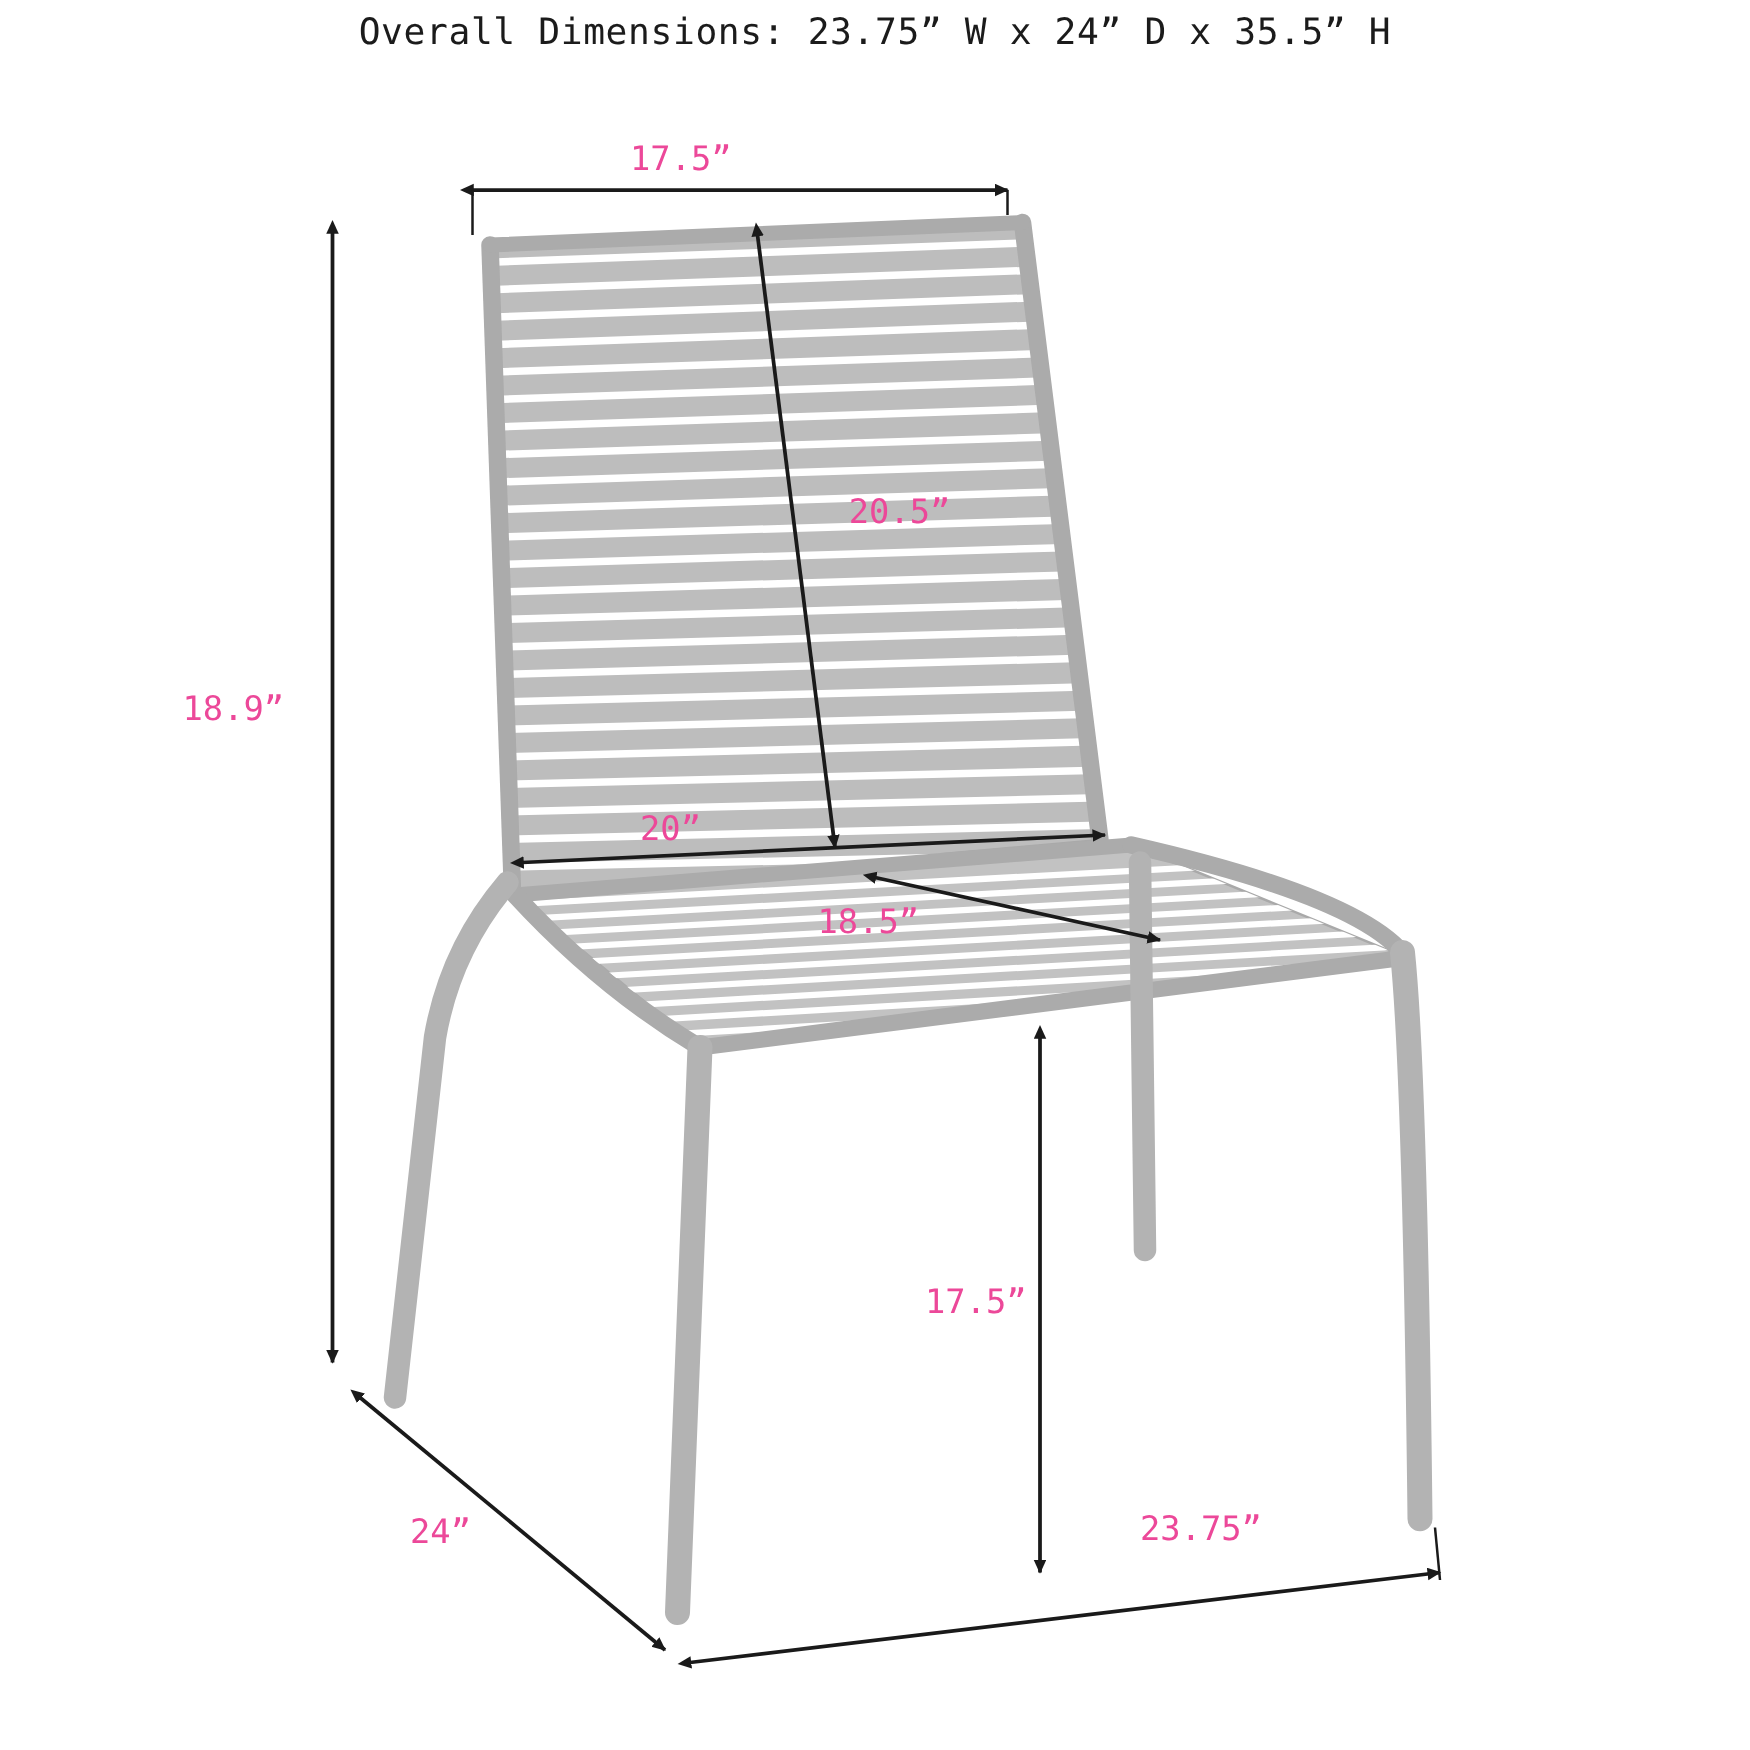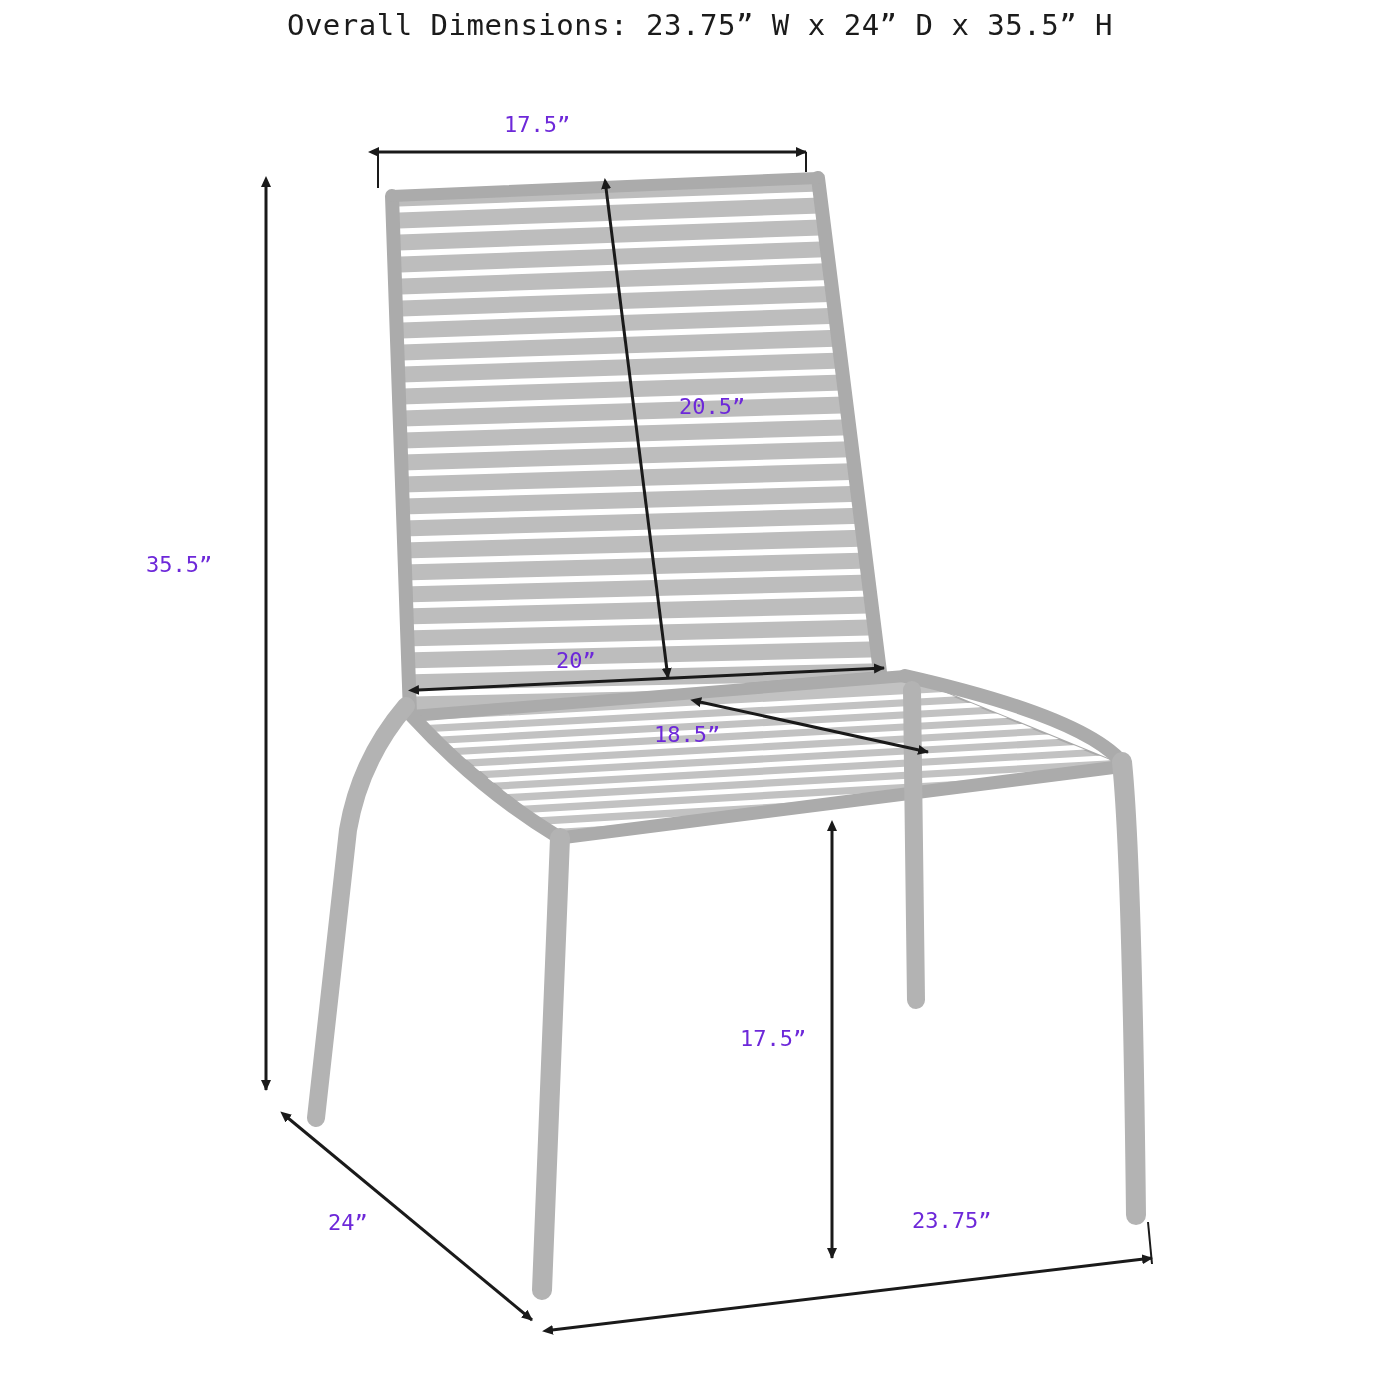--- a/index.html
+++ b/index.html
@@ -29,22 +29,22 @@
     white-space: nowrap;
   }
   svg#diagram {
     position: absolute;
     top: 0;
     left: 0;
   }
   .dimlabel {
     position: absolute;
     font-family: "DejaVu Sans Mono", monospace;
-    font-size: 22px;
-    color: #6d28d9;
+    font-size: 27px;
+    color: #ec4899;
     white-space: nowrap;
   }
 </style>
 </head>
 <body>
 
 <div id="page">
 
   <div id="title">Overall Dimensions: 23.75” W x 24” D x 35.5” H</div>
 
@@ -143,25 +143,25 @@
 
       <line x1="288" y1="1118" x2="532" y2="1320" marker-start="url(#arrow-start)" marker-end="url(#arrow-end)"></line>
 
       <line x1="552" y1="1330" x2="1152" y2="1258" marker-start="url(#arrow-start)" marker-end="url(#arrow-end)"></line>
       <line x1="1148" y1="1222" x2="1152" y2="1264" stroke-width="2"></line>
     </g>
   </svg>
 
   <div class="dimlabel" style="left:504px; top:112px;">17.5”</div>
 
-  <div class="dimlabel" style="left:146px; top:552px;">35.5”</div>
+  <div class="dimlabel" style="left:146px; top:552px;">18.9”</div>
 
   <div class="dimlabel" style="left:679px; top:394px;">20.5”</div>
 
-  <div class="dimlabel" style="left:512px; top:648px;margin-left:44px;">20”</div>
+  <div class="dimlabel" style="left:512px; top:648px;">20”</div>
 
   <div class="dimlabel" style="left:654px; top:706px;margin-top:16px;">18.5”</div>
 
   <div class="dimlabel" style="left:740px; top:1026px;">17.5”</div>
 
   <div class="dimlabel" style="left:328px; top:1210px;">24”</div>
 
   <div class="dimlabel" style="left:912px; top:1208px;">23.75”</div>
 
 </div>

